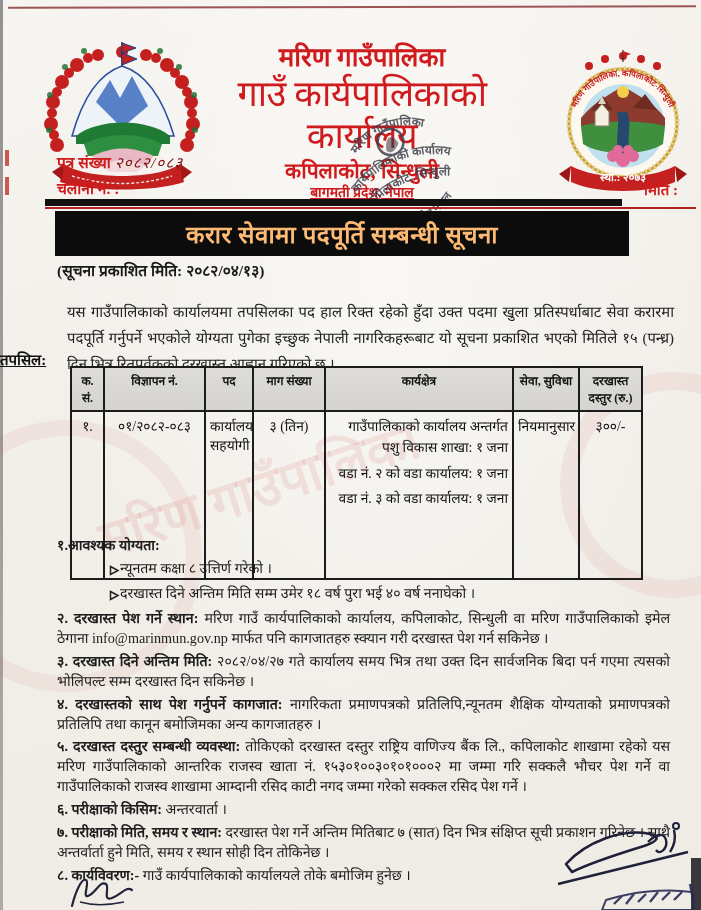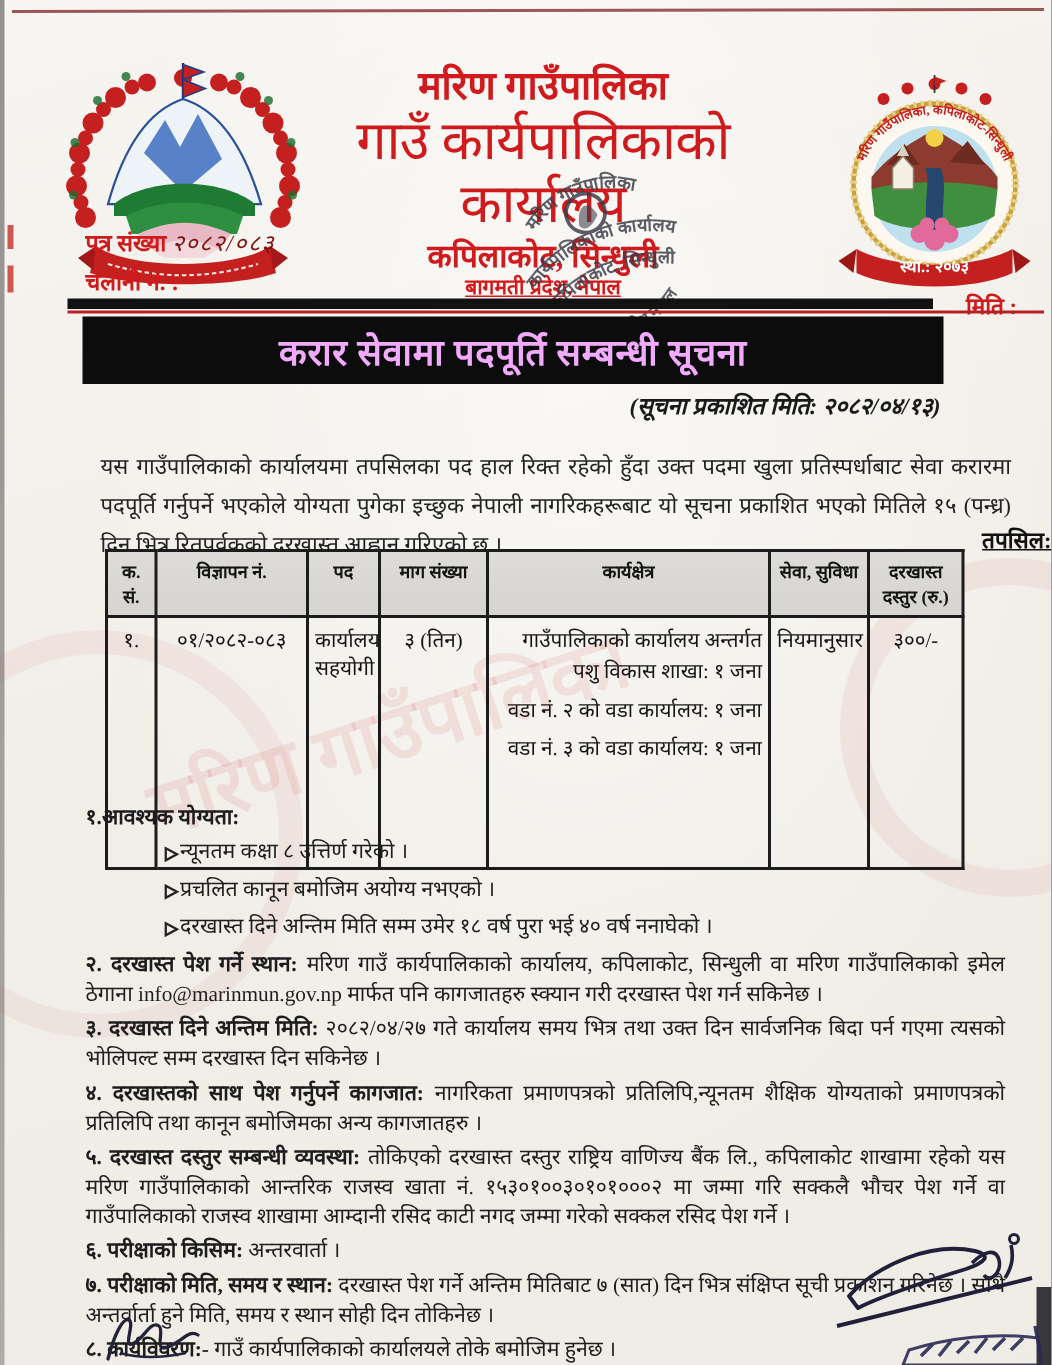--- a/index.html
+++ b/index.html
@@ -27,38 +27,38 @@
   
   .emblem-left{position:absolute;left:36px;top:40px;}
   .emblem-right{position:absolute;left:551px;top:48px;}
   .head-center{position:absolute;left:178px;top:44px;width:368px;text-align:center;color:#d01b1e;}
   .head-muni{font-size:26px;font-weight:bold;line-height:1.1;}
   .head-office{font-size:36px;font-weight:normal;line-height:1.18;letter-spacing:-.5px;}
   .head-addr{font-size:21px;font-weight:bold;line-height:1.25;}
   .head-prov{font-size:14px;font-weight:bold;line-height:1.3;text-decoration:underline;}
   .letter-block{position:absolute;left:57px;top:150px;color:#cf1b1b;font-weight:bold;font-size:15.5px;line-height:1.7;white-space:nowrap;}
   .letter-val{color:#7e1410;font-weight:normal;font-style:italic;letter-spacing:1px;}
-  .date-label{position:absolute;left:644px;top:193px;color:#cf1b1b;font-weight:bold;font-size:15px;}
+  .date-label{position:absolute;left:644px;top:179px;color:#cf1b1b;font-weight:bold;font-size:15px;}
   .stamp{position:absolute;left:322px;top:102px;opacity:.82;transform:rotate(-22deg);}
 
   
   .bar-thin{position:absolute;left:45px;top:199px;width:577px;height:7px;background:#121212;}
   .line-red{position:absolute;left:45px;top:207px;width:651px;height:2px;background:#b52224;}
   .title-bar{
     position:absolute;left:57px;top:213px;width:570px;height:41px;background:#0c0c0c;
     display:flex;align-items:center;justify-content:center;
-    color:#f0abfc;font-size:24px;font-weight:bold;letter-spacing:.5px;
+    color:#fdba74;font-size:24px;font-weight:bold;letter-spacing:.5px;
     box-shadow:0 0 0 2px #0c0c0c;
     text-align:center;
   }
-  .pub-date{position:absolute;left:57px;top:259px;width:570px;text-align:right;font-size:15.5px;font-weight:bold;font-style:italic;color:#1a1a1a;}
+  .pub-date{position:absolute;left:57px;top:259px;width:570px;text-align:left;font-size:15.5px;font-weight:bold;color:#1a1a1a;}
   .intro{position:absolute;left:67px;top:284px;width:607px;font-size:14.8px;line-height:1.78;text-align:justify;color:#222;}
 
   
-  .tbl-caption{position:absolute;left:0;top:349px;width:701px;text-align:right;font-size:15px;font-weight:bold;text-decoration:underline;color:#111;}
+  .tbl-caption{position:absolute;left:0;top:349px;width:701px;text-align:left;font-size:15px;font-weight:bold;text-decoration:underline;color:#111;}
   table.sched{position:absolute;left:70px;top:366px;width:573px;border-collapse:collapse;font-size:13.8px;color:#141414;table-layout:fixed;}
   table.sched th,table.sched td{border:2px solid #1c1c1c;padding:4px 4px;vertical-align:top;}
   table.sched th{background:linear-gradient(#dedcd8,#d6d4d0);font-weight:bold;font-size:12px;height:auto;}
   .th-tall{height:64px;}
   td.c-center,th{text-align:center;}
   td.c-left{text-align:right;}
   .row-main td{height:158px;}
   .wa-line{margin:0 0 4px;line-height:1.55;}
   .col-sn{width:33px;}.col-ad{width:101px;}.col-post{width:48px;}.col-num{width:72px;}
   .col-area{width:188px;}.col-serv{width:66px;}.col-fee{width:63px;}
@@ -290,28 +290,20 @@
               </svg>
           </span>
           <span>न्यूनतम कक्षा ८ उत्तिर्ण गरेको ।</span>
         </li>
         <li>
           <span class="arrow-ic">
             <svg width="11" height="11">
                 <path d="M1.5 1.5 L9 5.5 L1.5 9.5 Z" fill="none" stroke="#222" stroke-width="1.5"></path>
               </svg>
           </span>
-          <span>प्रचलित कानून बमोजिम अयोग्य नभएको ।</span>
-        </li>
-        <li>
-          <span class="arrow-ic">
-            <svg width="11" height="11">
-                <path d="M1.5 1.5 L9 5.5 L1.5 9.5 Z" fill="none" stroke="#222" stroke-width="1.5"></path>
-              </svg>
-          </span>
           <span>दरखास्त दिने अन्तिम मिति सम्म उमेर १८ वर्ष पुरा भई ४० वर्ष ननाघेको ।</span>
         </li>
       </ul>
     </div>
 
     <p>
       <span class="lbl">२. दरखास्त पेश गर्ने स्थान:</span>
       <span>मरिण गाउँ कार्यपालिकाको कार्यालय, कपिलाकोट, सिन्धुली वा मरिण गाउँपालिकाको इमेल ठेगाना info@marinmun.gov.np मार्फत पनि कागजातहरु स्क्यान गरी दरखास्त पेश गर्न सकिनेछ ।</span>
     </p>
     <p>

